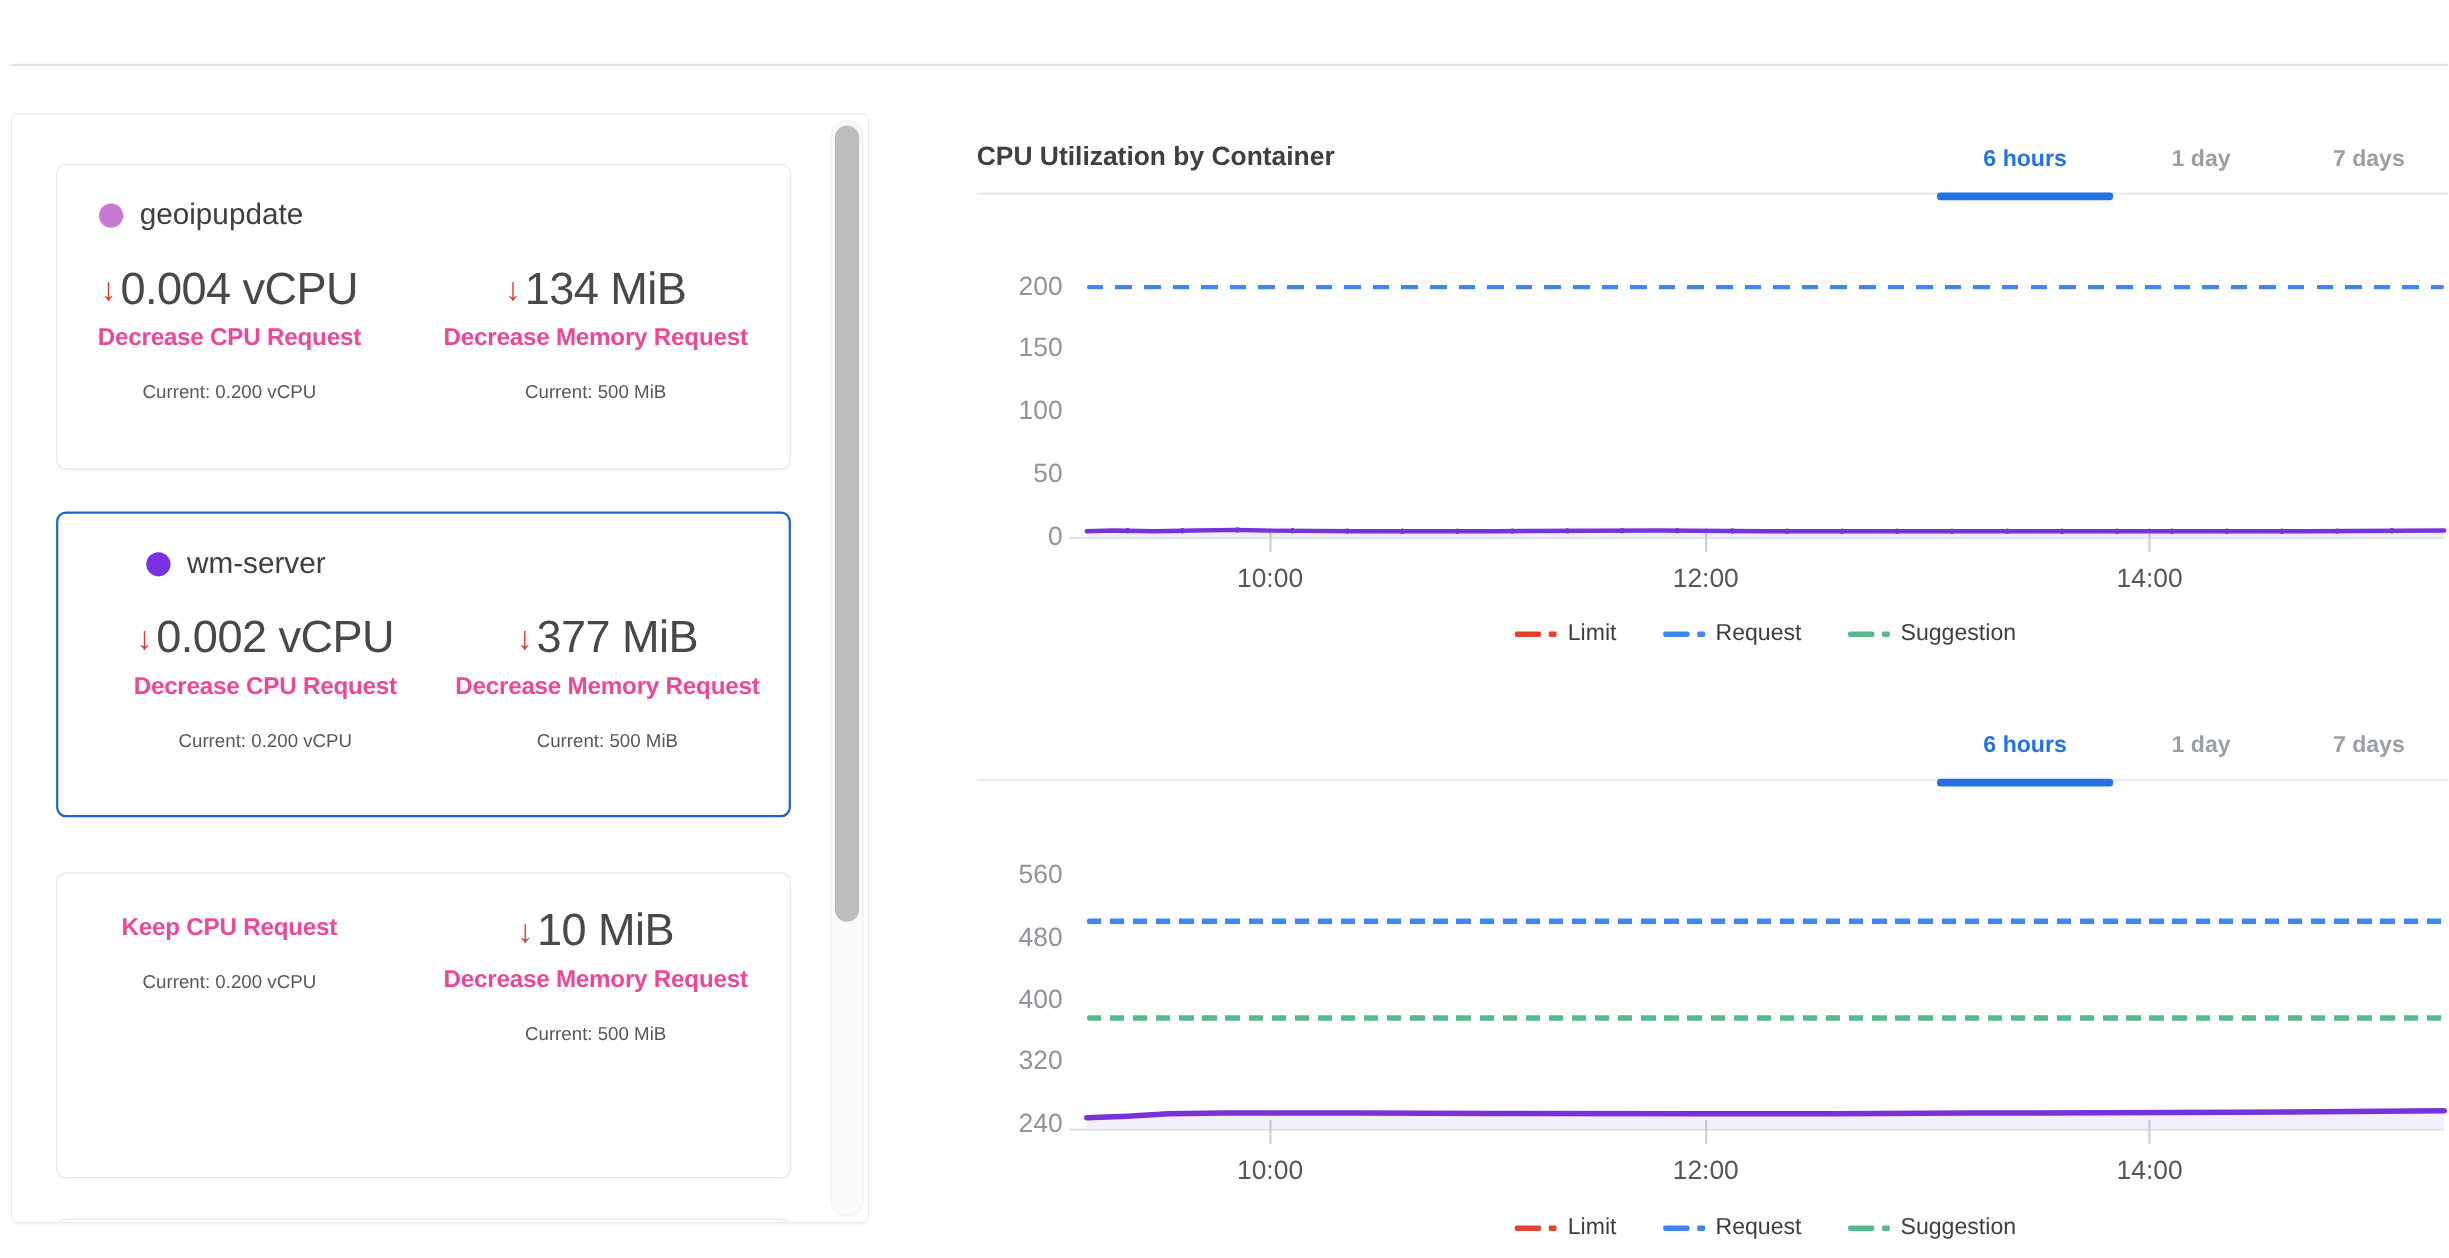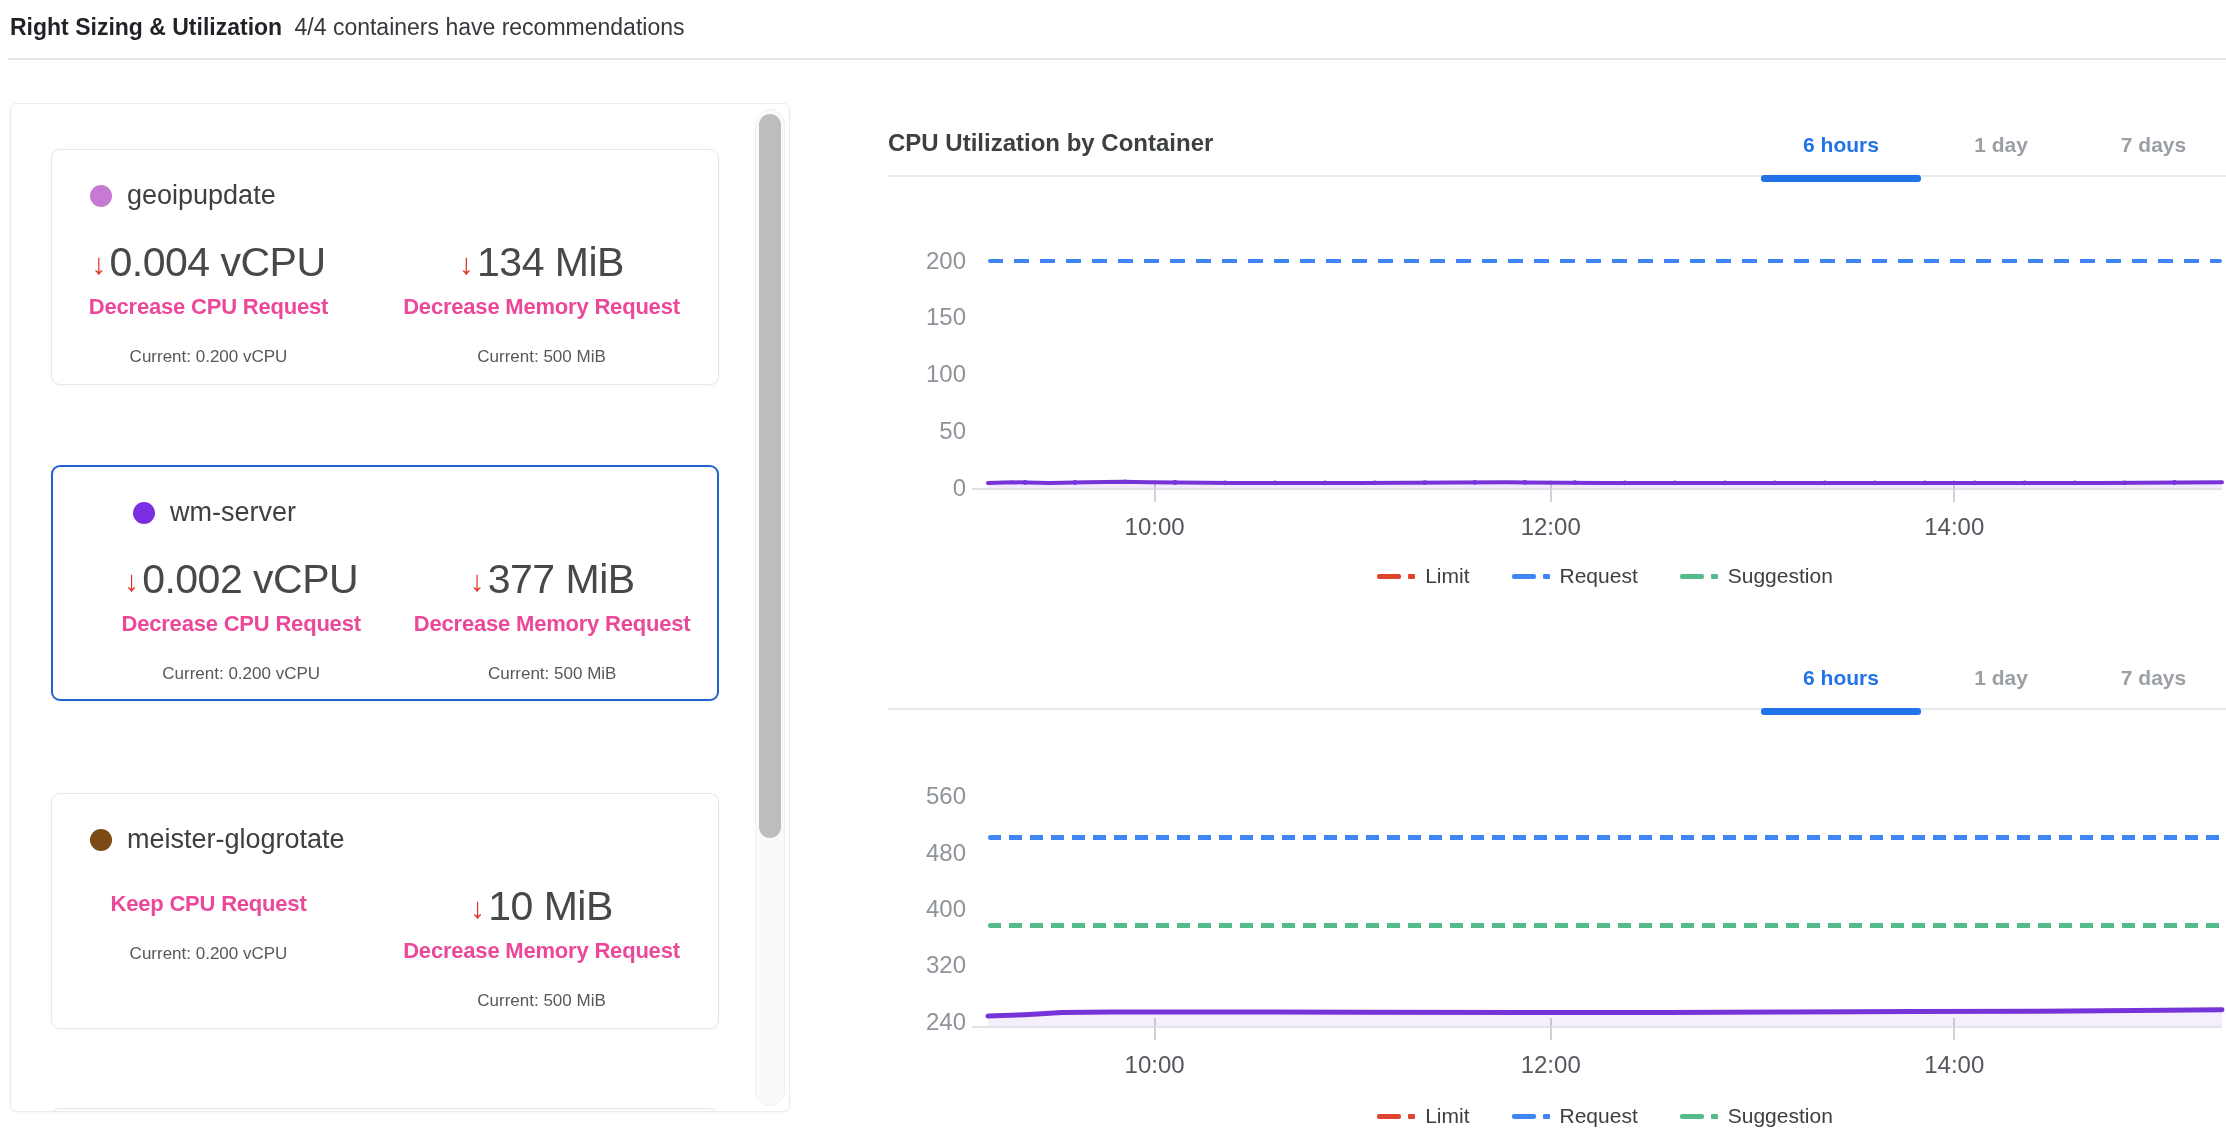--- a/index.html
+++ b/index.html
@@ -14,21 +14,21 @@
   .page-header .t-rest { font-weight:normal; color:#35383c; margin-left:6px; }
   .divider { position:absolute; left:8px; right:0; top:58px; height:2px; background:#e4e4e6; }
 
   
   .panel {
     position:absolute; left:10px; top:103px; width:780px; height:1009px;
     background:#fff; border:1px solid #ececee; border-radius:6px;
     box-shadow:0 1px 3px rgba(0,0,0,0.04); overflow:hidden;
   }
   .card {
-    position:absolute; left:40px; width:668px; height:236px; background:#fff;
+    position:absolute; left:40px; width:668px; height:278px; background:#fff;
     border:1px solid #e7e7e9; border-radius:9px; box-shadow:0 1px 3px rgba(0,0,0,0.04);
   }
   .card.selected { border:2px solid #1f62d0; }
   .card.stub { height:60px; }
   .card-head { display:flex; align-items:center; gap:15px; margin:30px 0 0 38px; }
   .dot { width:22px; height:22px; border-radius:50%; flex:0 0 auto; }
   .card-name { font-size:27px; color:#3c4043; }
   .metrics { display:flex; margin-top:28px; }
   .metric { text-align:center; }
   .metric.cpu { flex:0 0 47%; }
@@ -96,24 +96,20 @@
   .legend-marker { display:flex; align-items:center; gap:7px; }
   .legend-marker .bar { width:24px; height:5px; border-radius:2px; }
   .legend-marker .sq { width:7px; height:5px; border-radius:1px; }
   .legend-label { font-size:21px; color:#3c4043; }
 </style>
 </head>
 <body>
 
 <div class="app">
 
-  <div class="page-header">
-    <span class="t-bold">Right Sizing &amp; Utilization</span>
-    <span class="t-rest">4/4 containers have recommendations</span>
-  </div>
   <div class="divider"></div>
 
   <div class="panel">
 
     <div class="card" style="top:45px;">
       <div class="card-head">
         <span class="dot" style="background: rgb(199, 122, 211);"></span>
         <span class="card-name">geoipupdate</span>
       </div>
       <div class="metrics">
@@ -155,24 +151,20 @@
             <span class="arrow-down-icon">↓</span>
             <span>377 MiB</span>
           </div>
           <div class="metric-action">Decrease Memory Request</div>
           <div class="metric-current">Current: 500 MiB</div>
         </div>
       </div>
     </div>
 
     <div class="card" style="top:689px;">
-      <div class="card-head">
-        <span class="dot" style="background: rgb(123, 74, 21);"></span>
-        <span class="card-name">meister-glogrotate</span>
-      </div>
       <div class="metrics">
         <div class="metric cpu">
           <div class="metric-action">Keep CPU Request</div>
           <div class="metric-current">Current: 0.200 vCPU</div>
         </div>
         <div class="metric mem">
           <div class="metric-value">
             <span class="arrow-down-icon">↓</span>
             <span>10 MiB</span>
           </div>

